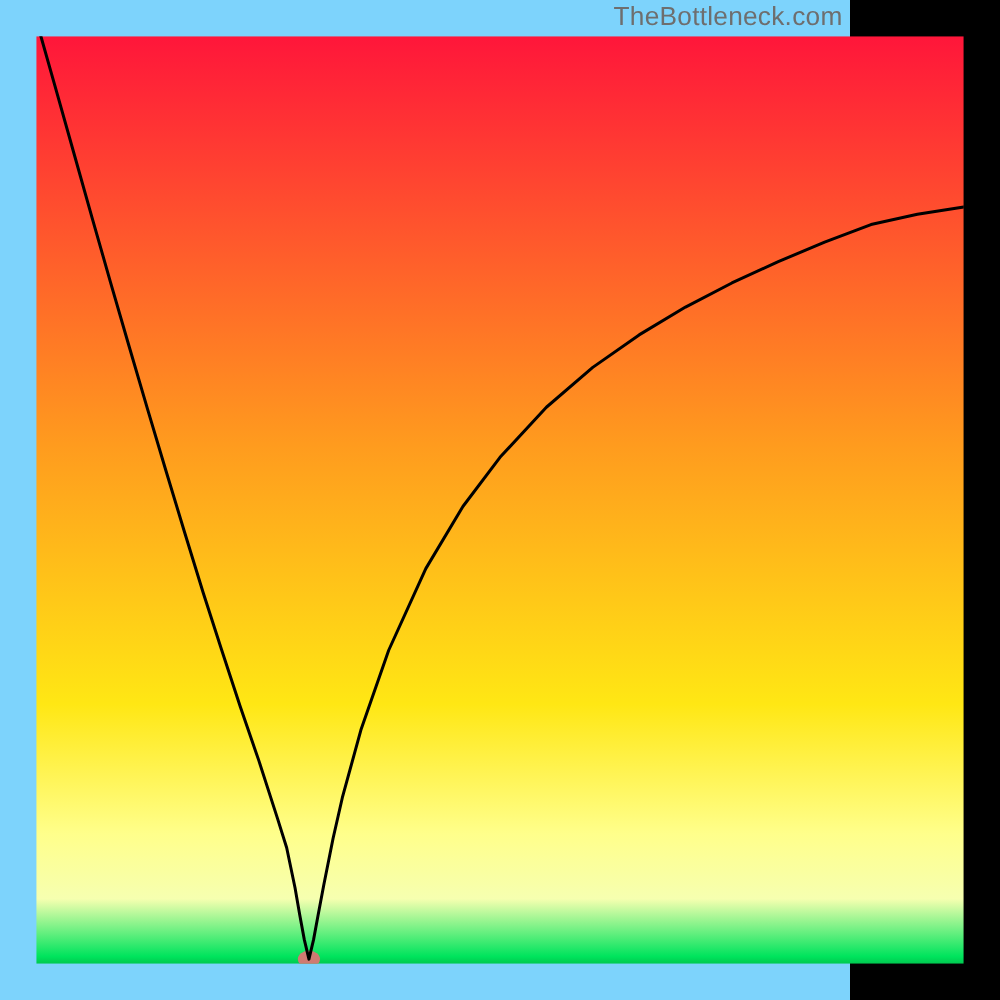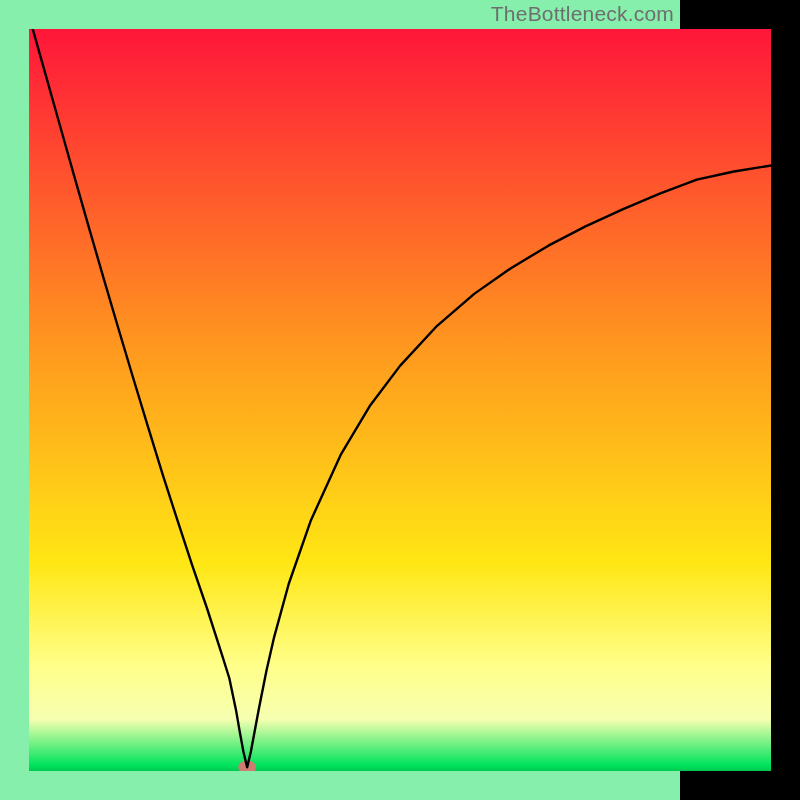--- a/index.html
+++ b/index.html
@@ -10,21 +10,21 @@
     overflow: hidden;
     background: #000;
     font-family: Arial, Helvetica, sans-serif;
   }
   .frame {
     position: absolute;
     top: 0;
     left: 0;
     width: 680px;
     height: 800px;
-    background: #86efac;
+    background: #7dd3fc;
   }
   .plot-area {
     position: absolute;
     top: 29px;
     left: 29px;
     width: 742px;
     height: 742px;
   }
   .watermark {
     position: absolute;

